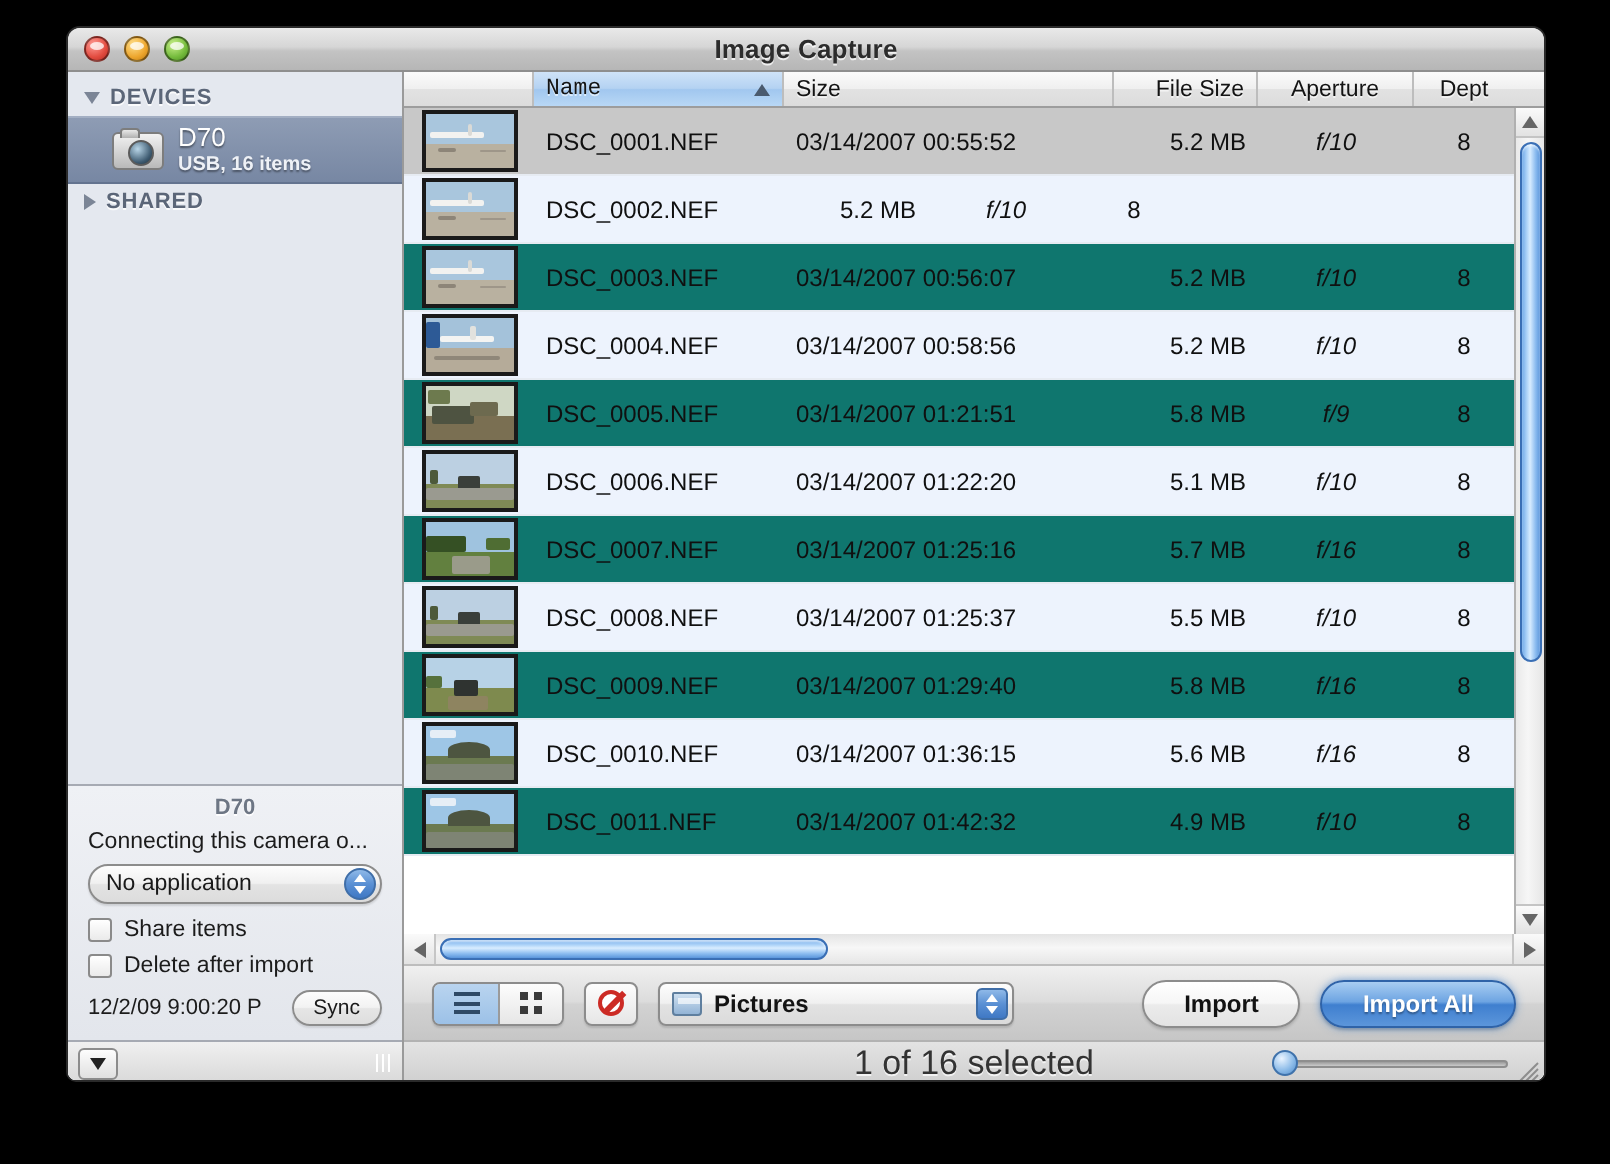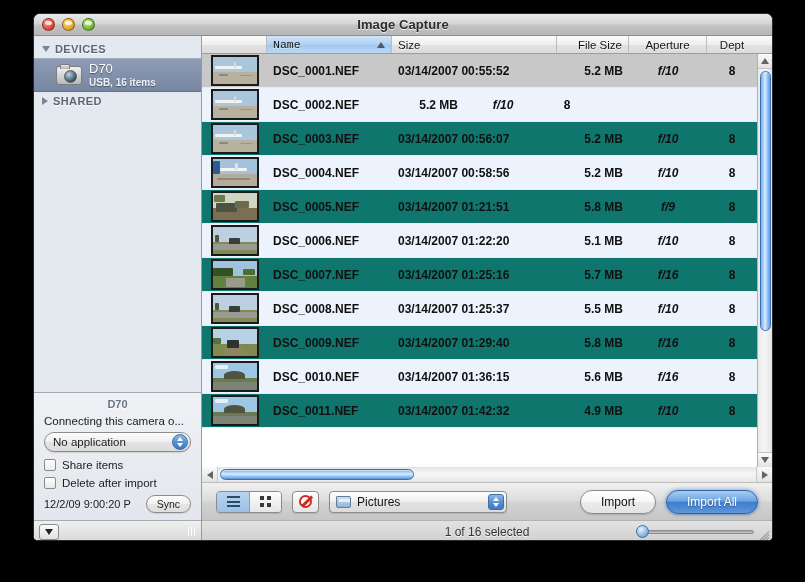--- a/index.html
+++ b/index.html
@@ -273,21 +273,21 @@
   }
   .col-thumb   { width: 65px; }
   .col-name    { width: 125px; }
   .col-date    { width: 165px; }
   .col-size    { width: 72px; justify-content: flex-end; }
   .col-aper    { width: 78px; justify-content: center; }
   .col-depth   { width: 50px; justify-content: center; border-right: none; text-align: center; }
 
   
   #tablewrap { flex: 1; display: flex; overflow: hidden; position: relative; }
-  #rows { flex: 1; overflow: hidden; font-weight: bold; }
+  #rows { flex: 1; overflow: hidden; }
   .row {
     display: flex; align-items: center;
     height: 34px;
     border-bottom: 1px solid #e6ebf2;
     font-size: 12px; color: #101010;
   }
   .row.odd  { background: #0f766e; }
   .row.even { background: #edf3fd; }
   .row.selected { background: #c8c8c8; }
   .cell { padding: 0 6px; white-space: nowrap; overflow: hidden; }
@@ -391,20 +391,21 @@
   }
 
   
   #toolbar {
     height: 38px;
     background: linear-gradient(to bottom, #f0f0f0 0%, #dcdcdc 48%, #d2d2d2 52%, #c6c6c6 100%);
     border-top: 1px solid #bdbdbd;
     display: flex; align-items: center;
     padding: 0 14px;
     gap: 10px;
+    font-weight: bold;
   }
   .seg-group {
     display: flex; height: 22px;
     border: 1px solid #8c8c8c;
     border-radius: 4px;
     overflow: hidden;
     box-shadow: 0 1px 1px rgba(0,0,0,0.12);
   }
   .seg {
     width: 32px;
@@ -495,21 +496,21 @@
     height: 22px;
     background: linear-gradient(to bottom, #e3e3e3, #cfcfcf);
     border-top: 1px solid #b2b2b2;
     display: flex; align-items: center;
     position: relative;
     padding: 0 8px;
   }
   #status-text {
     position: absolute; left: 0; right: 0;
     text-align: center;
-    font-size: 12px; color: #333333;
+    font-size: 17px; color: #333333;
     text-shadow: 0 1px 0 rgba(255,255,255,0.7);
   }
   #slider-wrap {
     position: absolute; right: 18px;
     width: 118px; height: 14px;
     display: flex; align-items: center;
   }
   #slider-track {
     width: 100%; height: 4px; border-radius: 2px;
     background: linear-gradient(to bottom, #9b9b9b, #cacaca);

